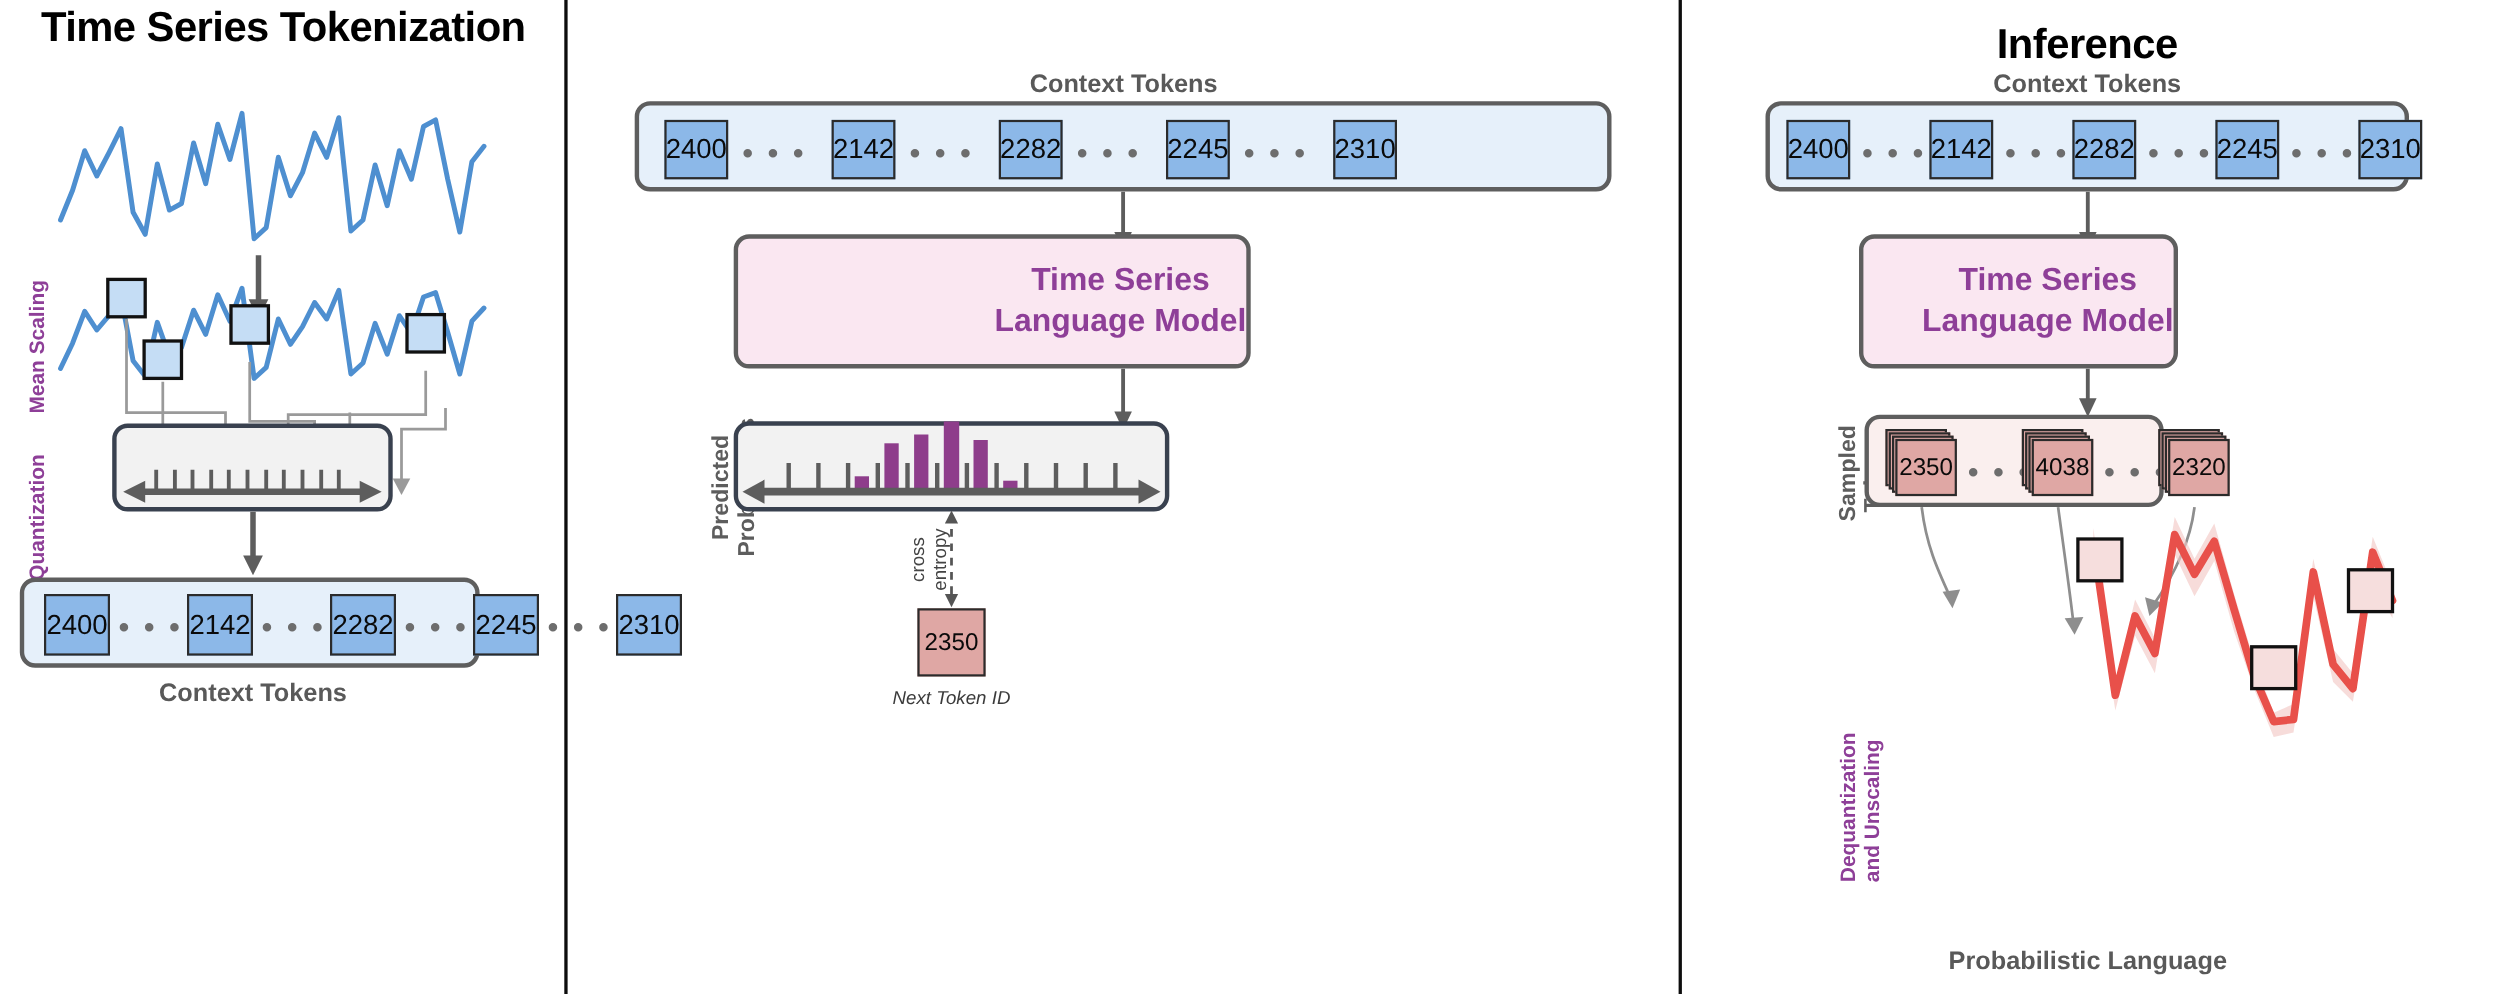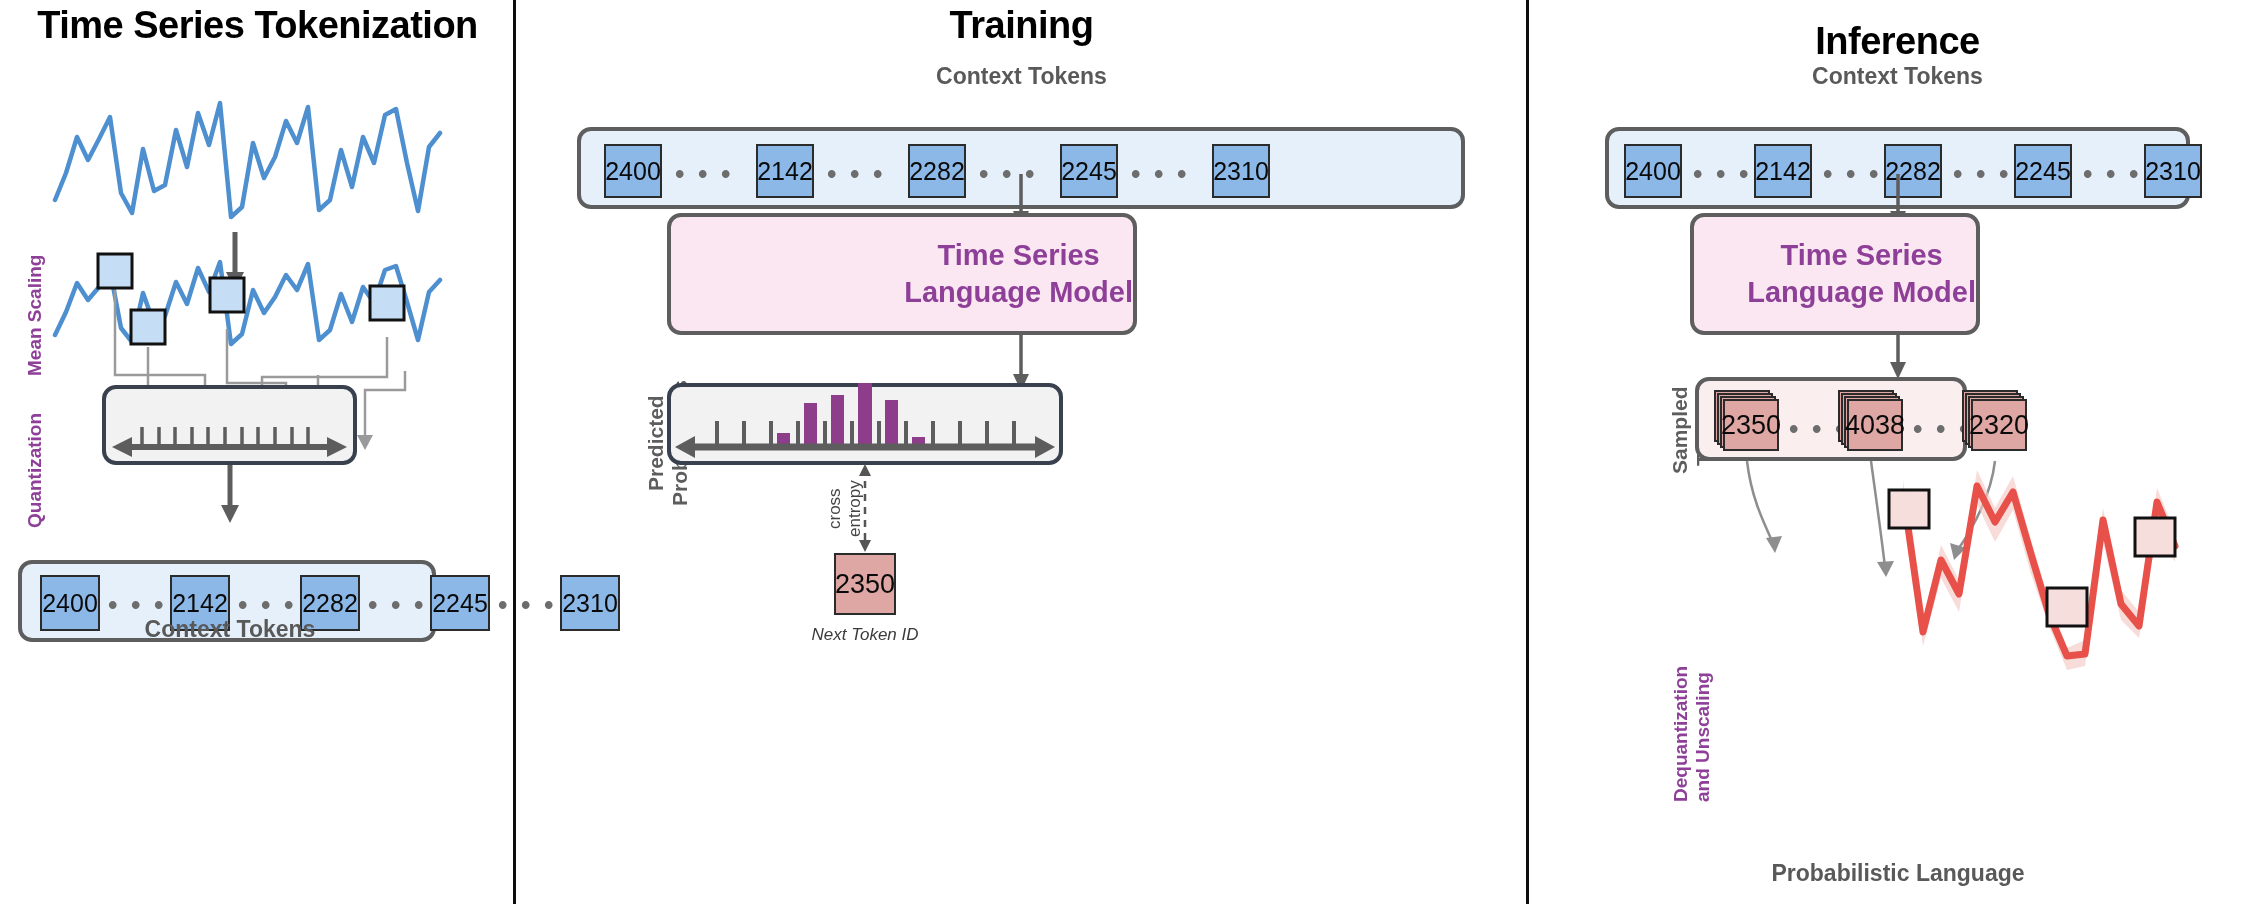--- a/index.html
+++ b/index.html
@@ -95,21 +95,20 @@
 
   
   .round-box {
     position: absolute;
     box-sizing: border-box;
     border-radius: 14px;
   }
   .ctx-box {
     background: #e6f0fa;
     border: 4px solid #5e5e5e;
-    margin-top: 35px;
   }
   .model-box {
     background: #fae7f1;
     border: 4px solid #5e5e5e;
     display: flex;
     align-items: center;
     justify-content: flex-end;
   }
   .model-text {
     font-size: 29px;
@@ -149,21 +148,21 @@
     white-space: nowrap;
   }
   .token-red {
     position: absolute;
     box-sizing: border-box;
     background: #dfa7a4;
     border: 2px solid #2b2b2b;
     display: flex;
     align-items: center;
     justify-content: center;
-    font-size: 27px;
+    font-size: 22px;
     color: #0a0a0a;
   }
   .stack-layer {
     position: absolute;
     box-sizing: border-box;
     background: #dfa7a4;
     border: 2px solid #2b2b2b;
   }
   .small-caption {
     position: absolute;
@@ -273,21 +272,20 @@
       <div class="token" style="left:408px; top:11px; width:60px; height:56px;">2245</div>
       <div class="dots" style="left:476px; top:26px;">• • •</div>
       <div class="token" style="left:538px; top:11px; width:60px; height:56px;">2310</div>
     </div>
 
     <div class="section-caption" style="top:616px; left:0; width:460px;">Context Tokens</div>
   </div>
 
   <div class="panel" id="panel-training">
 
-    <div class="panel-title" style="top:4px;">Training</div>
 
     <div class="section-caption" style="top:63px; left:0; width:1013px;">Context Tokens</div>
 
     <div class="round-box ctx-box" style="left:62px; top:92px; width:888px; height:82px;">
       <div class="token" style="left:23px; top:13px; width:58px; height:54px;">2400</div>
       <div class="dots" style="left:94px; top:28px;">• • •</div>
       <div class="token" style="left:175px; top:13px; width:58px; height:54px;">2142</div>
       <div class="dots" style="left:246px; top:28px;">• • •</div>
       <div class="token" style="left:327px; top:13px; width:58px; height:54px;">2282</div>
       <div class="dots" style="left:398px; top:28px;">• • •</div>

